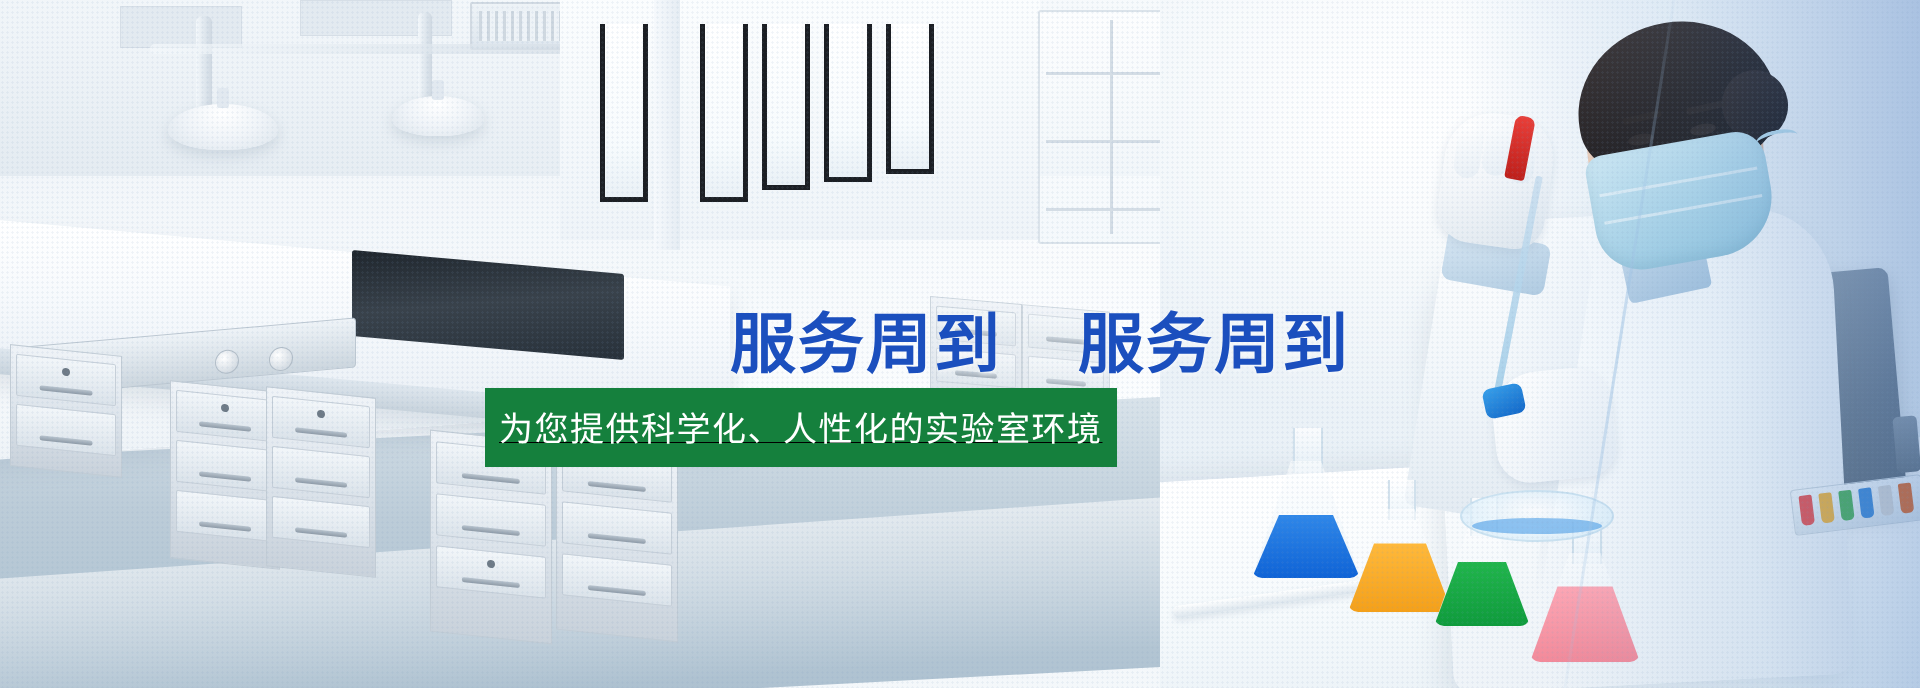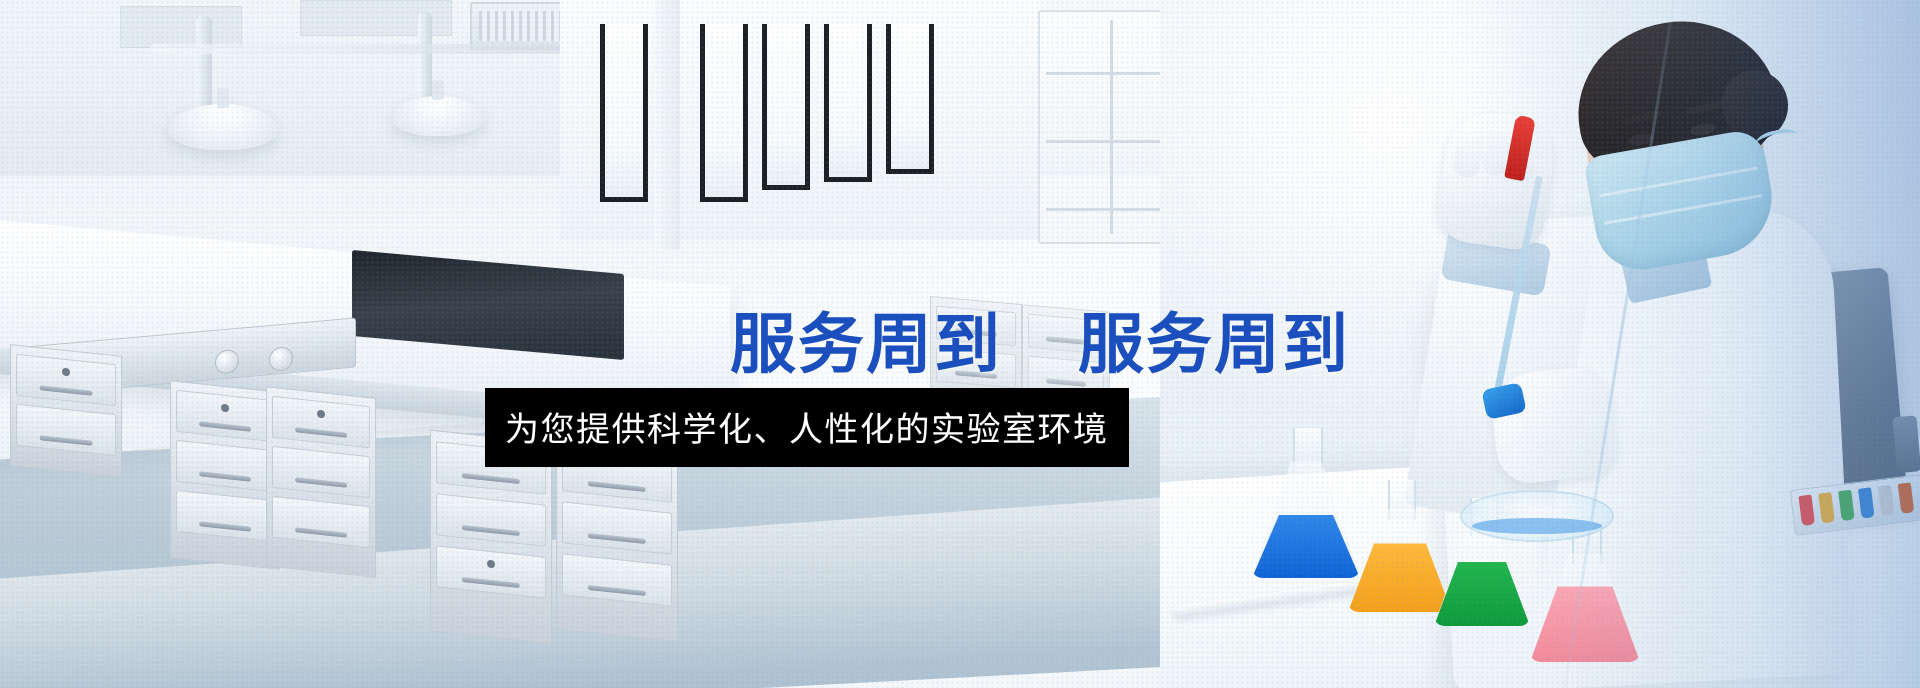--- a/index.html
+++ b/index.html
@@ -365,23 +365,24 @@
   .headline{
     position:absolute;left:730px;top:290px;
     font-family:"DejaVu Sans","Liberation Sans",sans-serif;
     font-size:66px;font-weight:bold;letter-spacing:2px;
     color:#1b4fbe;white-space:nowrap;
     text-shadow:0 2px 5px rgba(255,255,255,.6);
   }
   .headline .sp{display:inline-block;width:26px;}
   .subbar{
     position:absolute;left:485px;top:388px;
-    background:#000000;
-    padding:14px 20px 16px;
+    background:#15803d;
+    padding:14px 14px 16px;
     white-space:nowrap;
+    text-decoration:underline;
   }
   .subbar .txt{
     font-family:"DejaVu Sans","Liberation Sans",sans-serif;
     font-size:34px;font-weight:500;color:#ffffff;letter-spacing:1.5px;
   }
 </style>
 </head>
 <body>
 
 <div class="banner">

